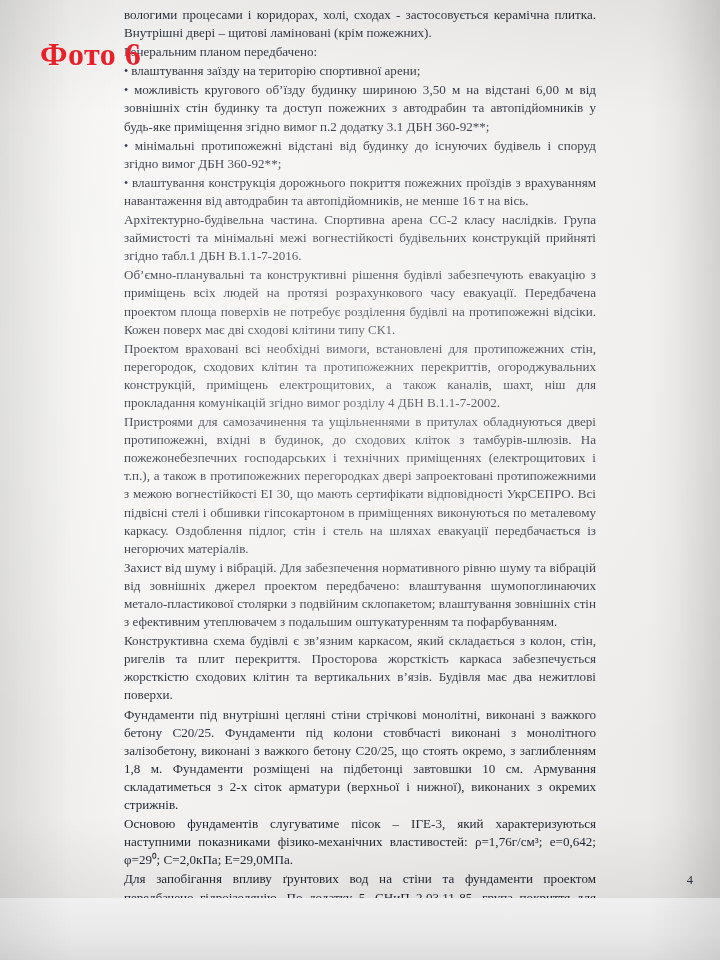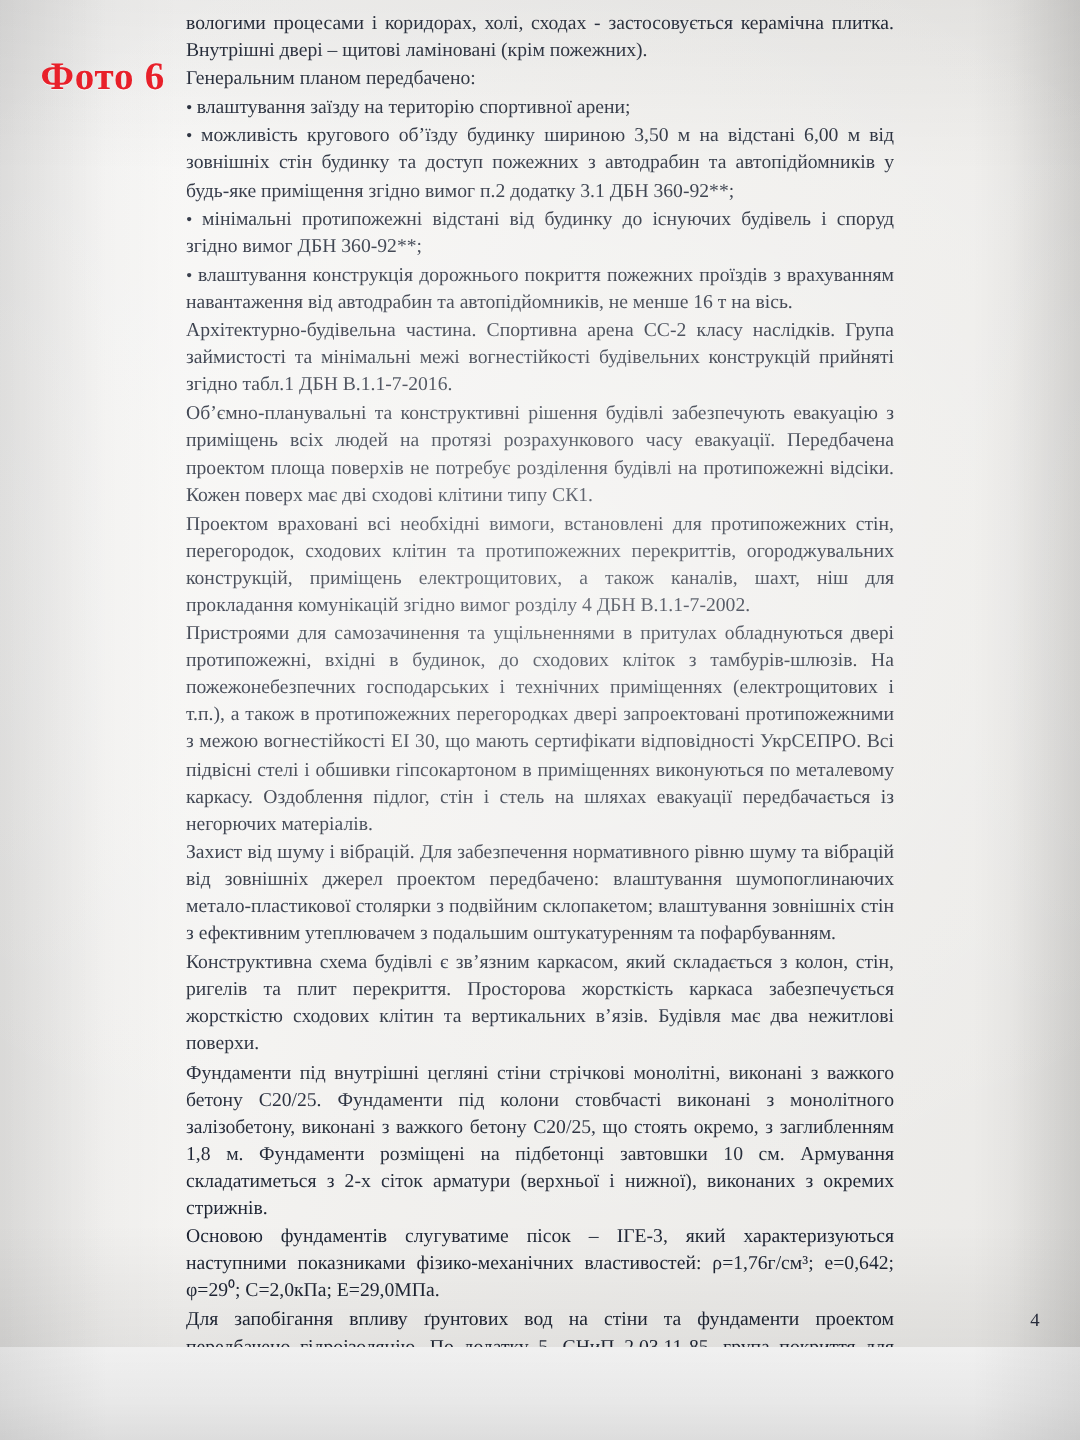--- a/index.html
+++ b/index.html
@@ -36,25 +36,25 @@
   .bottom-strip {
     position: absolute;
     left: 0;
     right: 0;
     bottom: 0;
     height: 62px;
     background: linear-gradient(to bottom, #ffffff 0%, #fdfdfd 60%, #f6f6f6 100%);
   }
   .watermark {
     position: absolute;
-    left: 27px;
+    left: 40px;
     top: 36px;
     font-family: "Liberation Serif", serif;
     font-weight: bold;
-    font-size: 26px;
+    font-size: 32px;
     color: #e8202a;
     letter-spacing: 0.5px;
     text-shadow: 0 1px 0 rgba(255,255,255,0.6);
     z-index: 5;
   }
   .text-body {
     position: absolute;
     left: 124px;
     top: 6px;
     width: 472px;

